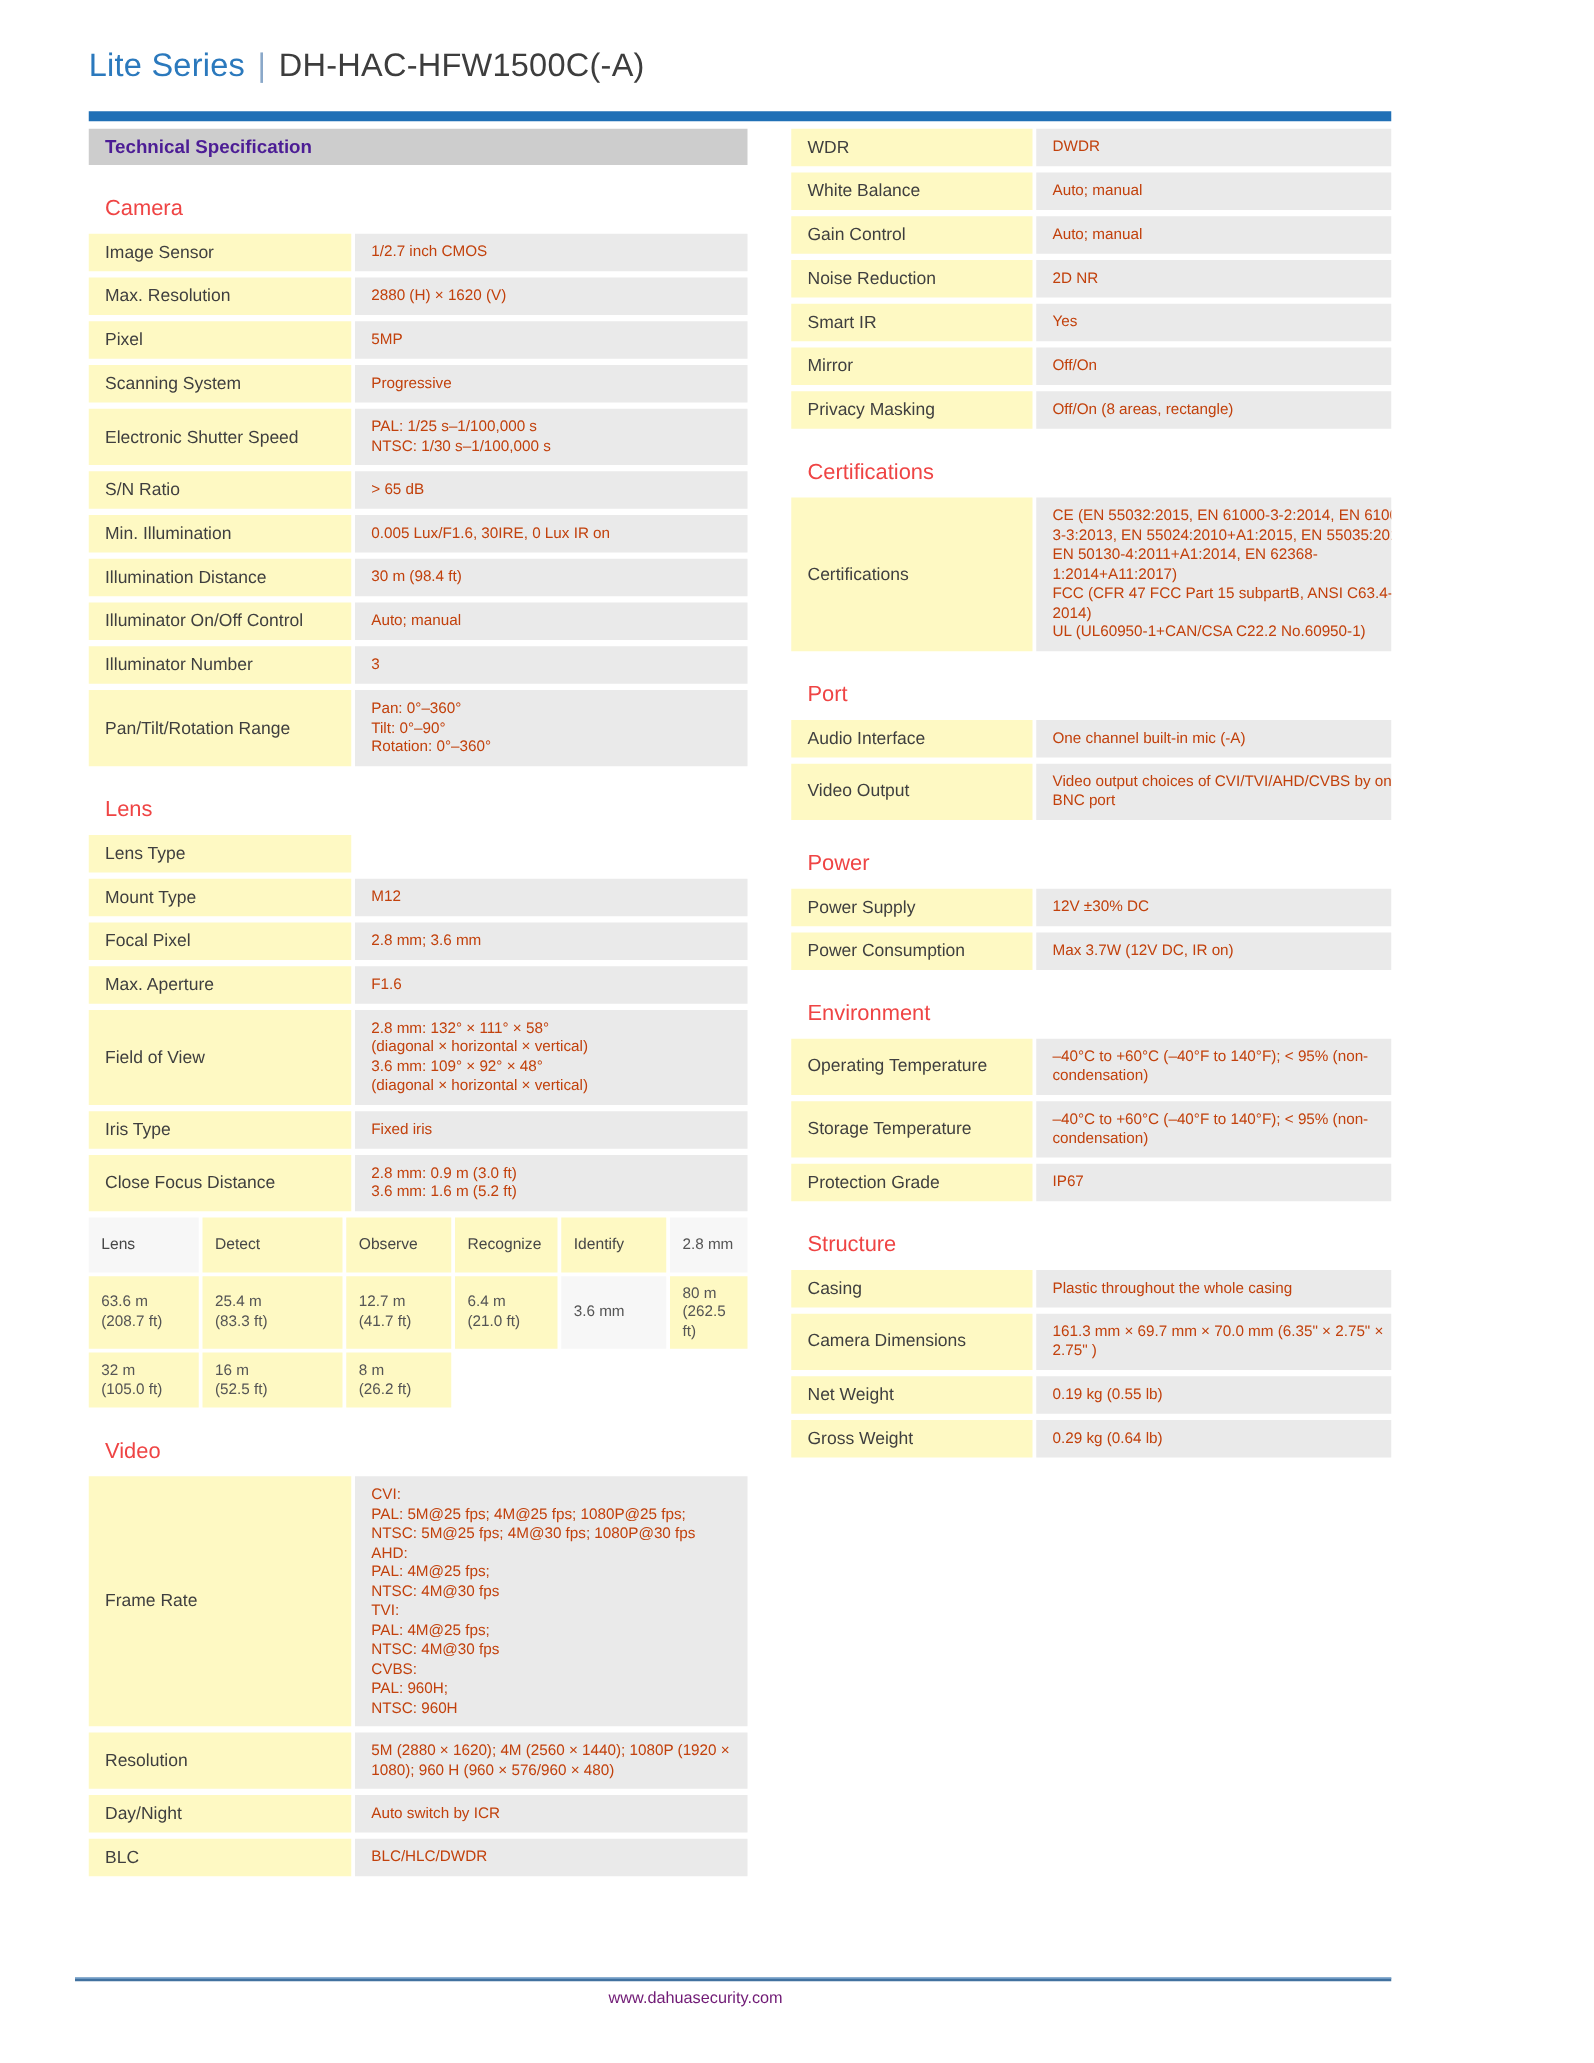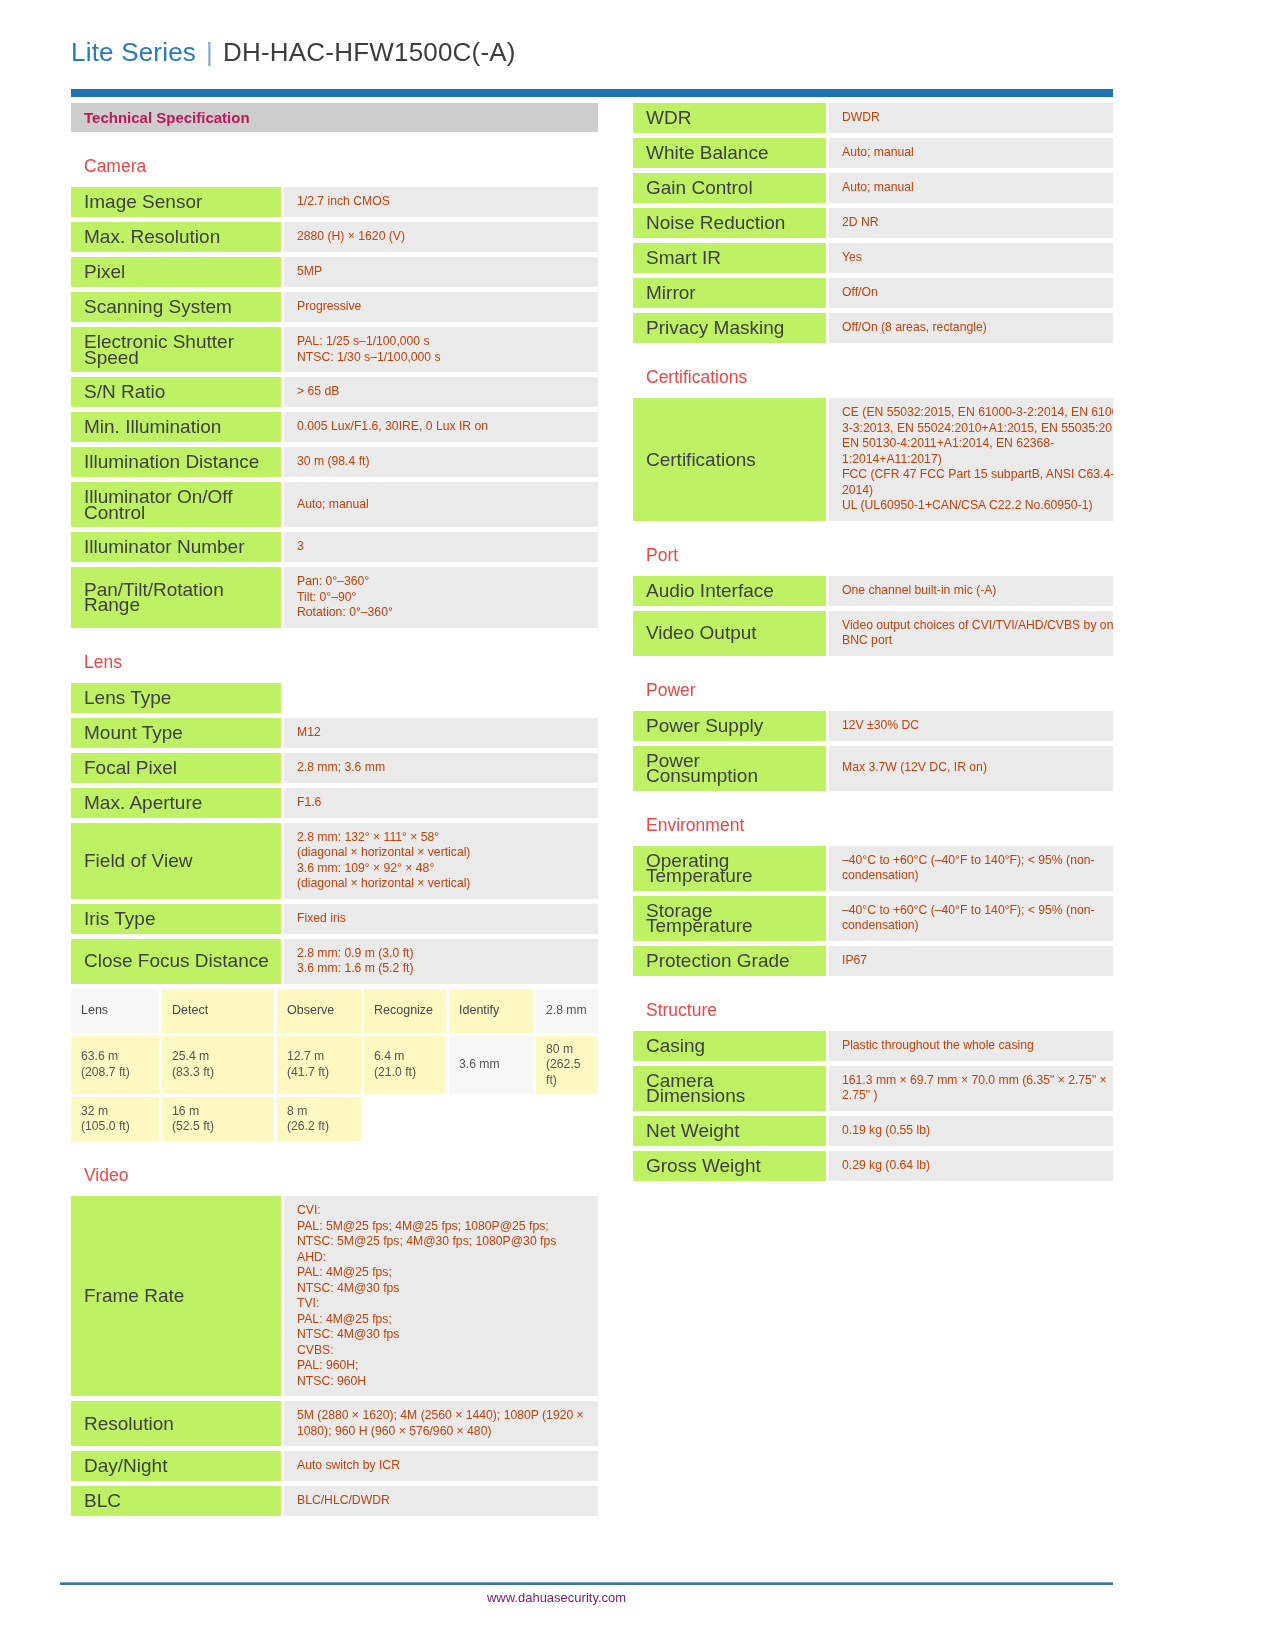--- a/index.html
+++ b/index.html
@@ -12,29 +12,29 @@
   .series { color: #2b79bd; }
   .divider { color: #8aa8c9; margin: 0 10px; font-weight: 300; }
   .model  { color: #3d3d3d; }
   .accent-bar { position: absolute; left: 71px; top: 89px; width: 1070px; height: 8px; background: #2070b6; }
 
   
   .content { position: absolute; left: 71px; top: 103px; width: 1070px; display: flex; gap: 35px; align-items: flex-start; }
   .col-left  { width: 527px; flex: 0 0 527px; }
   .col-right { width: 508px; flex: 0 0 508px; }
 
-  .table-title { background: #cdcdcd; color: #be185d; font-weight: bold; font-size: 15px;
+  .table-title { background: #cdcdcd; color: #4c1d95; font-weight: bold; font-size: 15px;
                  height: 29px; display: flex; align-items: center; padding-left: 13px; margin-bottom: 11px; }
 
   .section-title { font-size: 17.5px; color: #ef4444; padding: 8px 0 10px 13px; margin-top: 16px; }
 
   .spec-row { display: flex; gap: 3px; margin-bottom: 5px; }
   .cell { padding: 7px 10px 7px 13px; font-size: 12.2px; line-height: 15.5px;
           display: flex; align-items: center; white-space: pre-line; min-height: 30px; }
-  .cell.label { flex: 0 0 210px; width: 210px; background: #bef264; color: #3f3f3f; font-size: 19px; }
+  .cell.label { flex: 0 0 210px; width: 210px; background: #fef9c3; color: #3f3f3f; font-size: 14px; }
   .cell.value { flex: 1 1 auto; background: #eaeaea; color: #c2410c; overflow: hidden; }
   .col-right .cell.label { flex-basis: 193px; width: 193px; }
 
   
   .dori { display: grid; grid-template-columns: 88px 112px 84px 82px 84px 1fr; gap: 3px; margin-bottom: 5px; }
   .dcell { background: #fef9c3; font-size: 12.2px; line-height: 15.5px; color: #555555;
            padding: 6px 6px 6px 10px; display: flex; align-items: center; white-space: pre-line; min-height: 30px; }
   .dlabel { grid-row: 1 / span 3; background: #f7f7f7; color: #3f3f3f; font-size: 13px; padding-left: 13px; }
   .dlens  { background: #f7f7f7; }
   .dhead  { color: #474747; font-size: 12.5px; }

